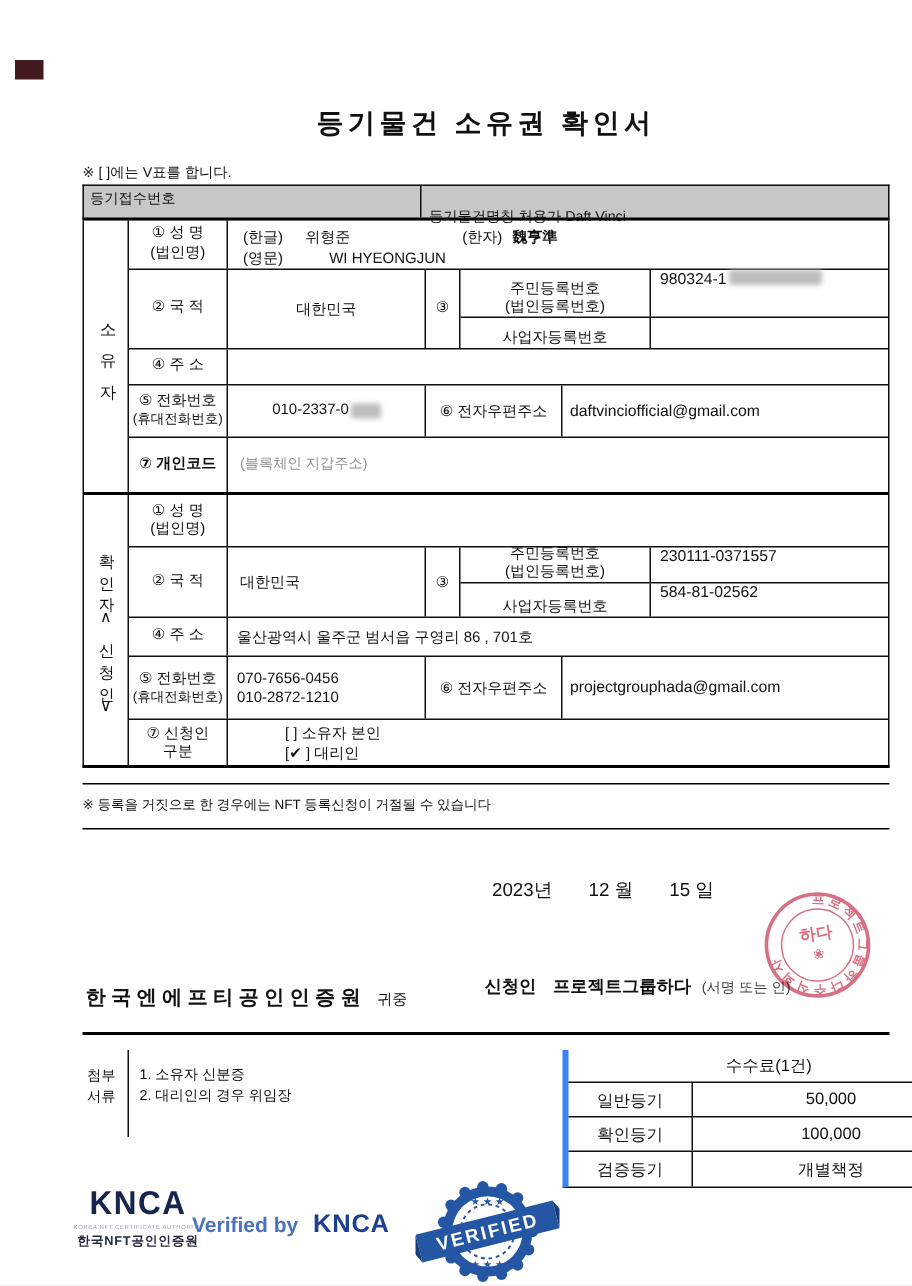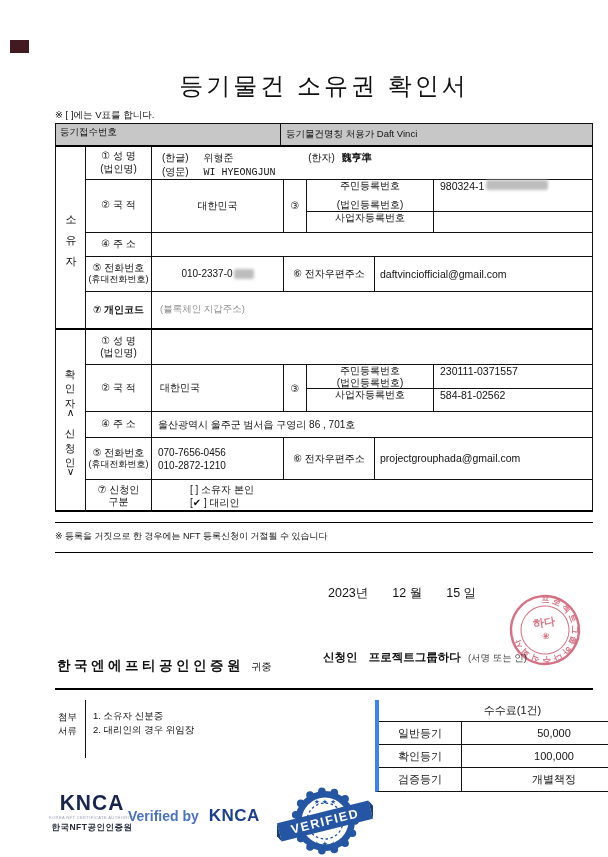--- a/index.html
+++ b/index.html
@@ -4,28 +4,28 @@
 <style>
   html,body{margin:0;padding:0;background:#e9e9e9;}
   .page{position:relative;width:608px;height:857px;background:#ffffff;margin:0 auto;overflow:hidden;
         font-family:"Liberation Sans","DejaVu Sans",sans-serif;color:#111;}
   .abs{position:absolute;}
 
   
   .corner-mark{left:10px;top:40px;width:19px;height:13px;background:#431a20;}
 
   
-  .doc-title{left:55px;top:70px;width:538px;text-align:center;font-size:24px;font-weight:400;letter-spacing:3px;}
+  .doc-title{left:55px;top:70px;width:538px;text-align:center;font-size:18px;font-weight:700;letter-spacing:3px;}
   .chk-note{left:55px;top:109px;font-size:9.5px;}
 
   
   .grayrow{left:55px;top:123px;width:538px;height:24px;background:#c7c7c7;display:flex;
            border:1px solid #111;border-bottom:2.5px solid #000;box-sizing:border-box;font-size:9.5px;}
   .grayrow .gcell1{width:225px;border-right:1px solid #111;box-sizing:border-box;padding:2px 4px;}
-  .grayrow .gcell2{flex:1;padding:4px 5px;}
+  .grayrow .gcell2{flex:1;padding:14px 5px;}
 
   
   .mtable{left:55px;top:147px;width:538px;height:365px;border-left:1px solid #111;border-right:1px solid #111;
           border-bottom:2.5px solid #000;box-sizing:border-box;font-size:10px;}
   .section{display:flex;box-sizing:border-box;}
   .sec-owner{height:183px;border-bottom:2px solid #000;}
   .sec-conf{height:182px;}
   .vcol{width:30px;border-right:1px solid #111;box-sizing:border-box;display:flex;align-items:center;justify-content:center;}
   .vtext{writing-mode:vertical-rl;text-orientation:upright;font-size:11px;}
   .vtext.owner{letter-spacing:9px;}
@@ -34,21 +34,21 @@
   .trow{display:flex;border-bottom:1px solid #111;box-sizing:border-box;}
   .trow:last-child{border-bottom:none;}
   .cB{width:66px;border-right:1px solid #111;box-sizing:border-box;display:flex;flex-direction:column;
       align-items:center;justify-content:center;text-align:center;line-height:1.25;}
   .cVal{width:132px;border-right:1px solid #111;box-sizing:border-box;display:flex;align-items:center;}
   .c3{width:23px;border-right:1px solid #111;box-sizing:border-box;display:flex;align-items:center;justify-content:center;}
   .subcol{flex:1;display:flex;flex-direction:column;}
   .subrow{display:flex;box-sizing:border-box;}
   .subrow.first{border-bottom:1px solid #111;}
   .sublabel{width:127px;border-right:1px solid #111;box-sizing:border-box;display:flex;flex-direction:column;
-            align-items:center;justify-content:space-between;line-height:1.2;}
+            align-items:center;justify-content:flex-end;line-height:1.2;}
   .subval{flex:1;display:flex;padding-left:6px;font-size:10.5px;}
   .wide{flex:1;position:relative;}
   .c6{width:91px;border-right:1px solid #111;box-sizing:border-box;display:flex;align-items:center;justify-content:center;text-align:center;}
   .cEmail{flex:1;display:flex;align-items:center;padding-left:5px;font-size:10.5px;}
 
   .nm-line{position:absolute;left:0;width:100%;}
   .tag{color:#111;}
   .redact{display:inline-block;background:#bdbdbd;filter:blur(1.6px);border-radius:2px;vertical-align:middle;}
   .hint{color:#909090;font-size:9.5px;}
   .center-flex{justify-content:center;}
@@ -119,21 +119,21 @@
           </div>
           <div class="wide">
             <div class="nm-line" style="top:4px;">
               <span class="tag" style="margin-left:10px;">(한글)</span>
               <span style="margin-left:12px;">위형준</span>
               <span class="tag" style="margin-left:72px;">(한자)</span>
               <span style="font-weight:600;margin-left:4px;">魏亨準</span>
             </div>
             <div class="nm-line" style="top:18px;">
               <span class="tag" style="margin-left:10px;">(영문)</span>
-              <span style="margin-left:12px;font-family:Liberation Mono, monospace;">WI HYEONGJUN</span>
+              <span style="margin-left:28px;">WI HYEONGJUN</span>
             </div>
           </div>
         </div>
         <div class="trow" style="height:53px;">
           <div class="cB">
               <span>② 국 적</span>
             </div>
           <div class="cVal center-flex">
               <span>대한민국</span>
             </div>

